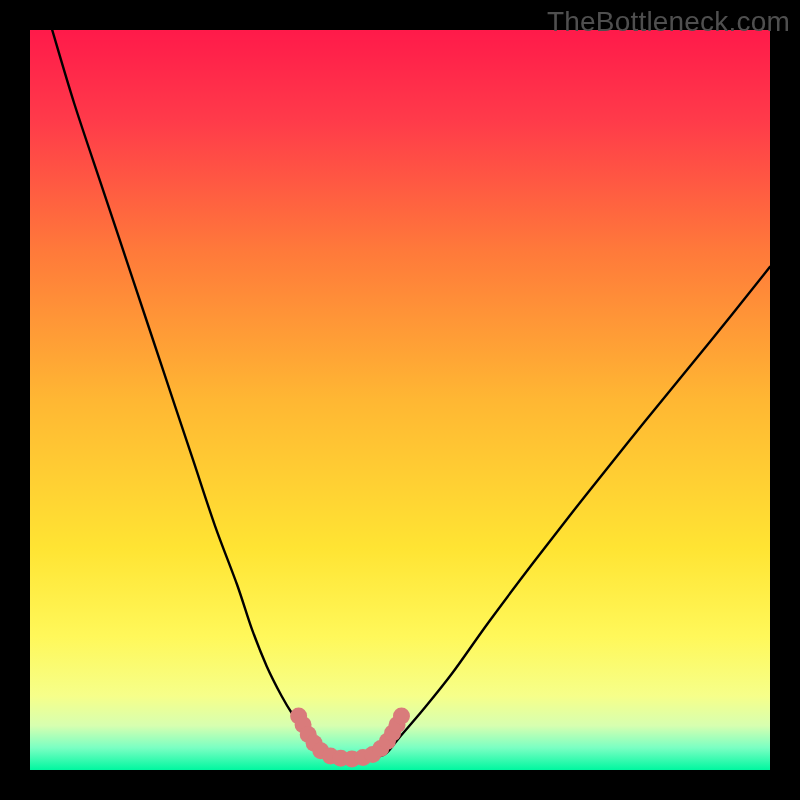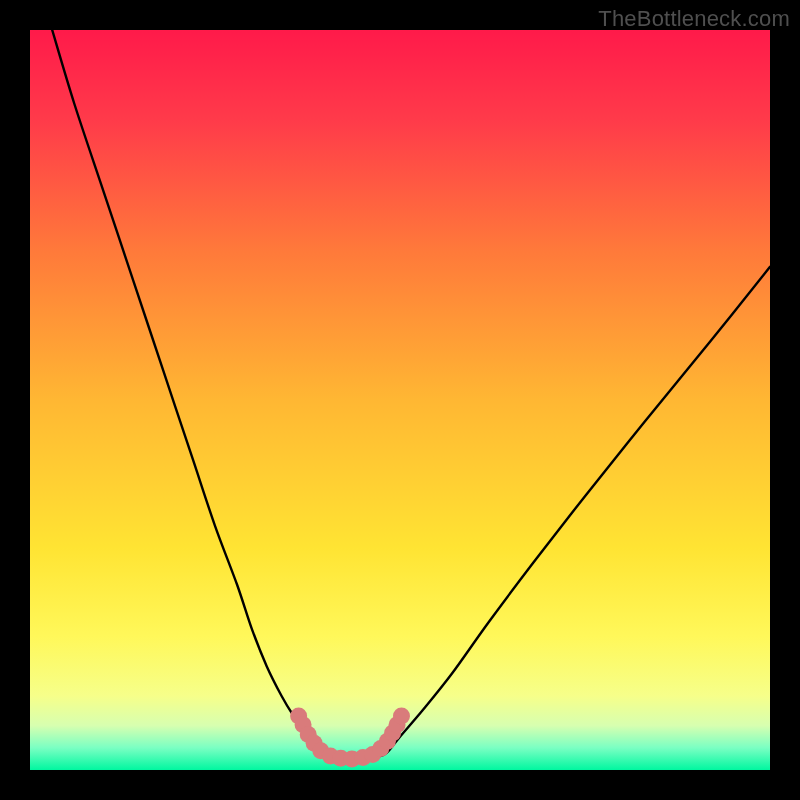--- a/index.html
+++ b/index.html
@@ -25,21 +25,21 @@
   }
   .gradient {
     position: absolute;
     inset: 0;
   }
   .watermark {
     position: absolute;
     top: 6px;
     right: 10px;
     color: #4f4f4f;
-    font-size: 22px;
+    font-size: 28px;
     letter-spacing: 0.2px;
     font-weight: 500;
     z-index: 5;
   }
   svg.curves {
     position: absolute;
     inset: 0;
     z-index: 3;
   }
 </style>

